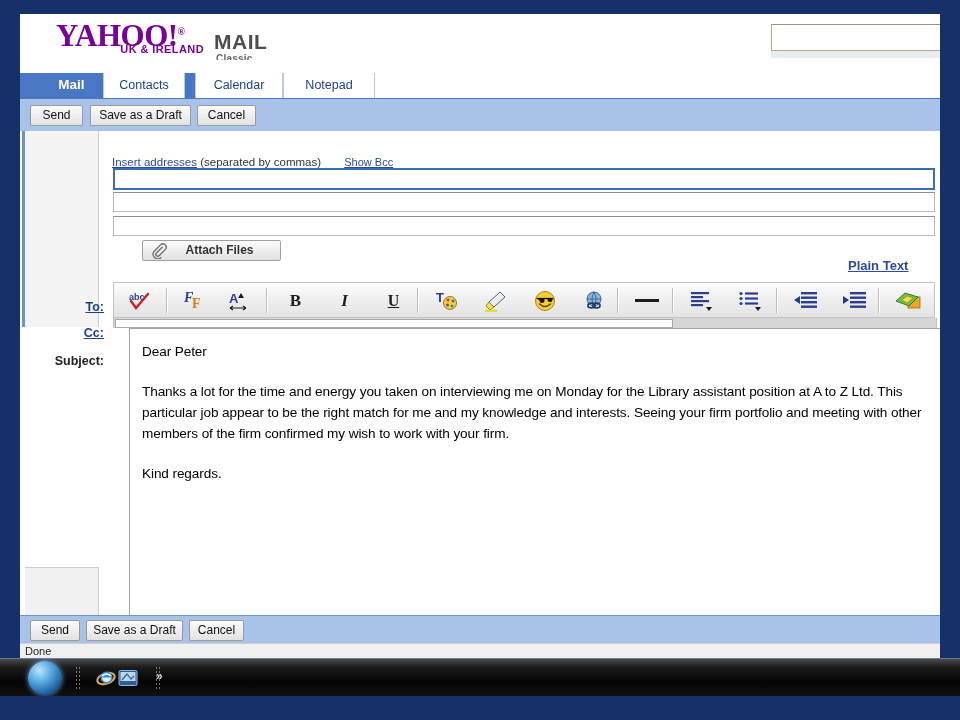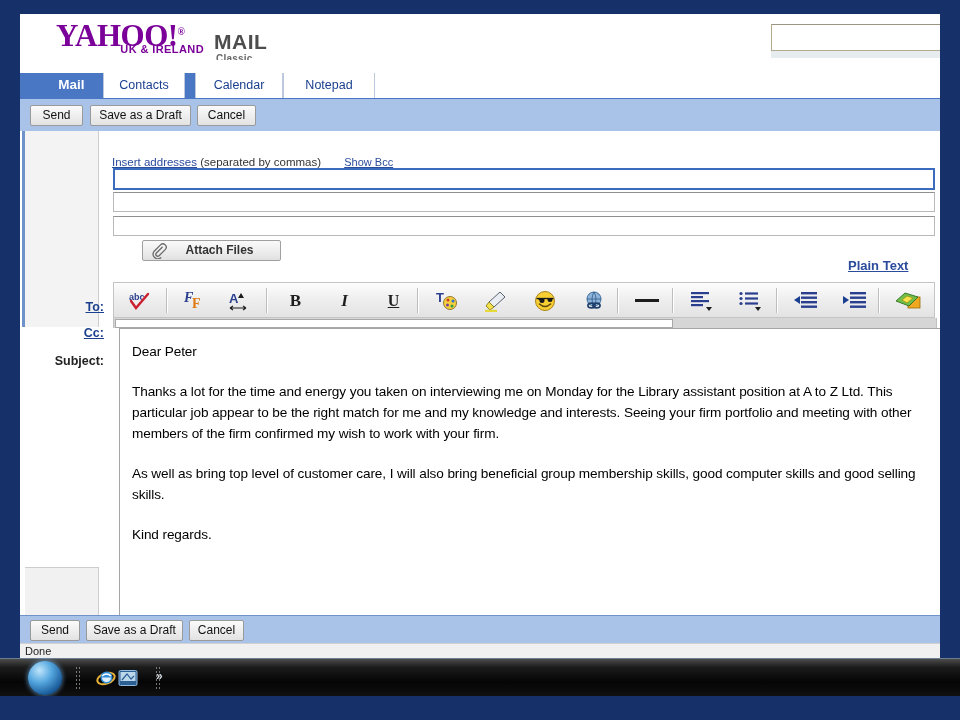--- a/index.html
+++ b/index.html
@@ -353,21 +353,21 @@
     position: absolute;
     left: 1px; top: 1px;
     width: 556px; height: 7px;
     background: #ffffff;
     border: 1px solid #a9a9a9;
   }
 
   
   #message-body {
     position: absolute;
-    left: 99px; top: 197px;
+    left: 109px; top: 197px;
     width: 822px; height: 302px;
     box-sizing: border-box;
     background: #ffffff;
     border: 1px solid #a5a5a5;
     padding: 12px 14px 0 12px;
     overflow: hidden;
   }
   #message-body p {
     margin: 0 0 19px 0;
     font-family: "Liberation Sans", sans-serif;
@@ -668,21 +668,20 @@
 
       </div>
 
       <div id="editor-subbar">
         <div id="editor-subbar-inner"></div>
       </div>
 
       <div id="message-body">
         <p>Dear Peter</p>
         <p>Thanks a lot for the time and energy you taken on interviewing me on Monday for the Library assistant position at A to Z Ltd. This particular job appear to be the right match for me and my knowledge and interests. Seeing your firm portfolio and meeting with other members of the firm confirmed my wish to work with your firm.</p>
-        <p>As well as bring top level of customer care, I will also bring beneficial group membership skills, good computer skills and good selling skills.</p>
         <p>Kind regards.</p>
       </div>
 
     </div>
 
     <div id="action-bar-bottom">
       <button class="xp-button" id="btn-send-bot">Send</button>
       <button class="xp-button" id="btn-savedraft-bot">Save as a Draft</button>
       <button class="xp-button" id="btn-cancel-bot">Cancel</button>
     </div>

